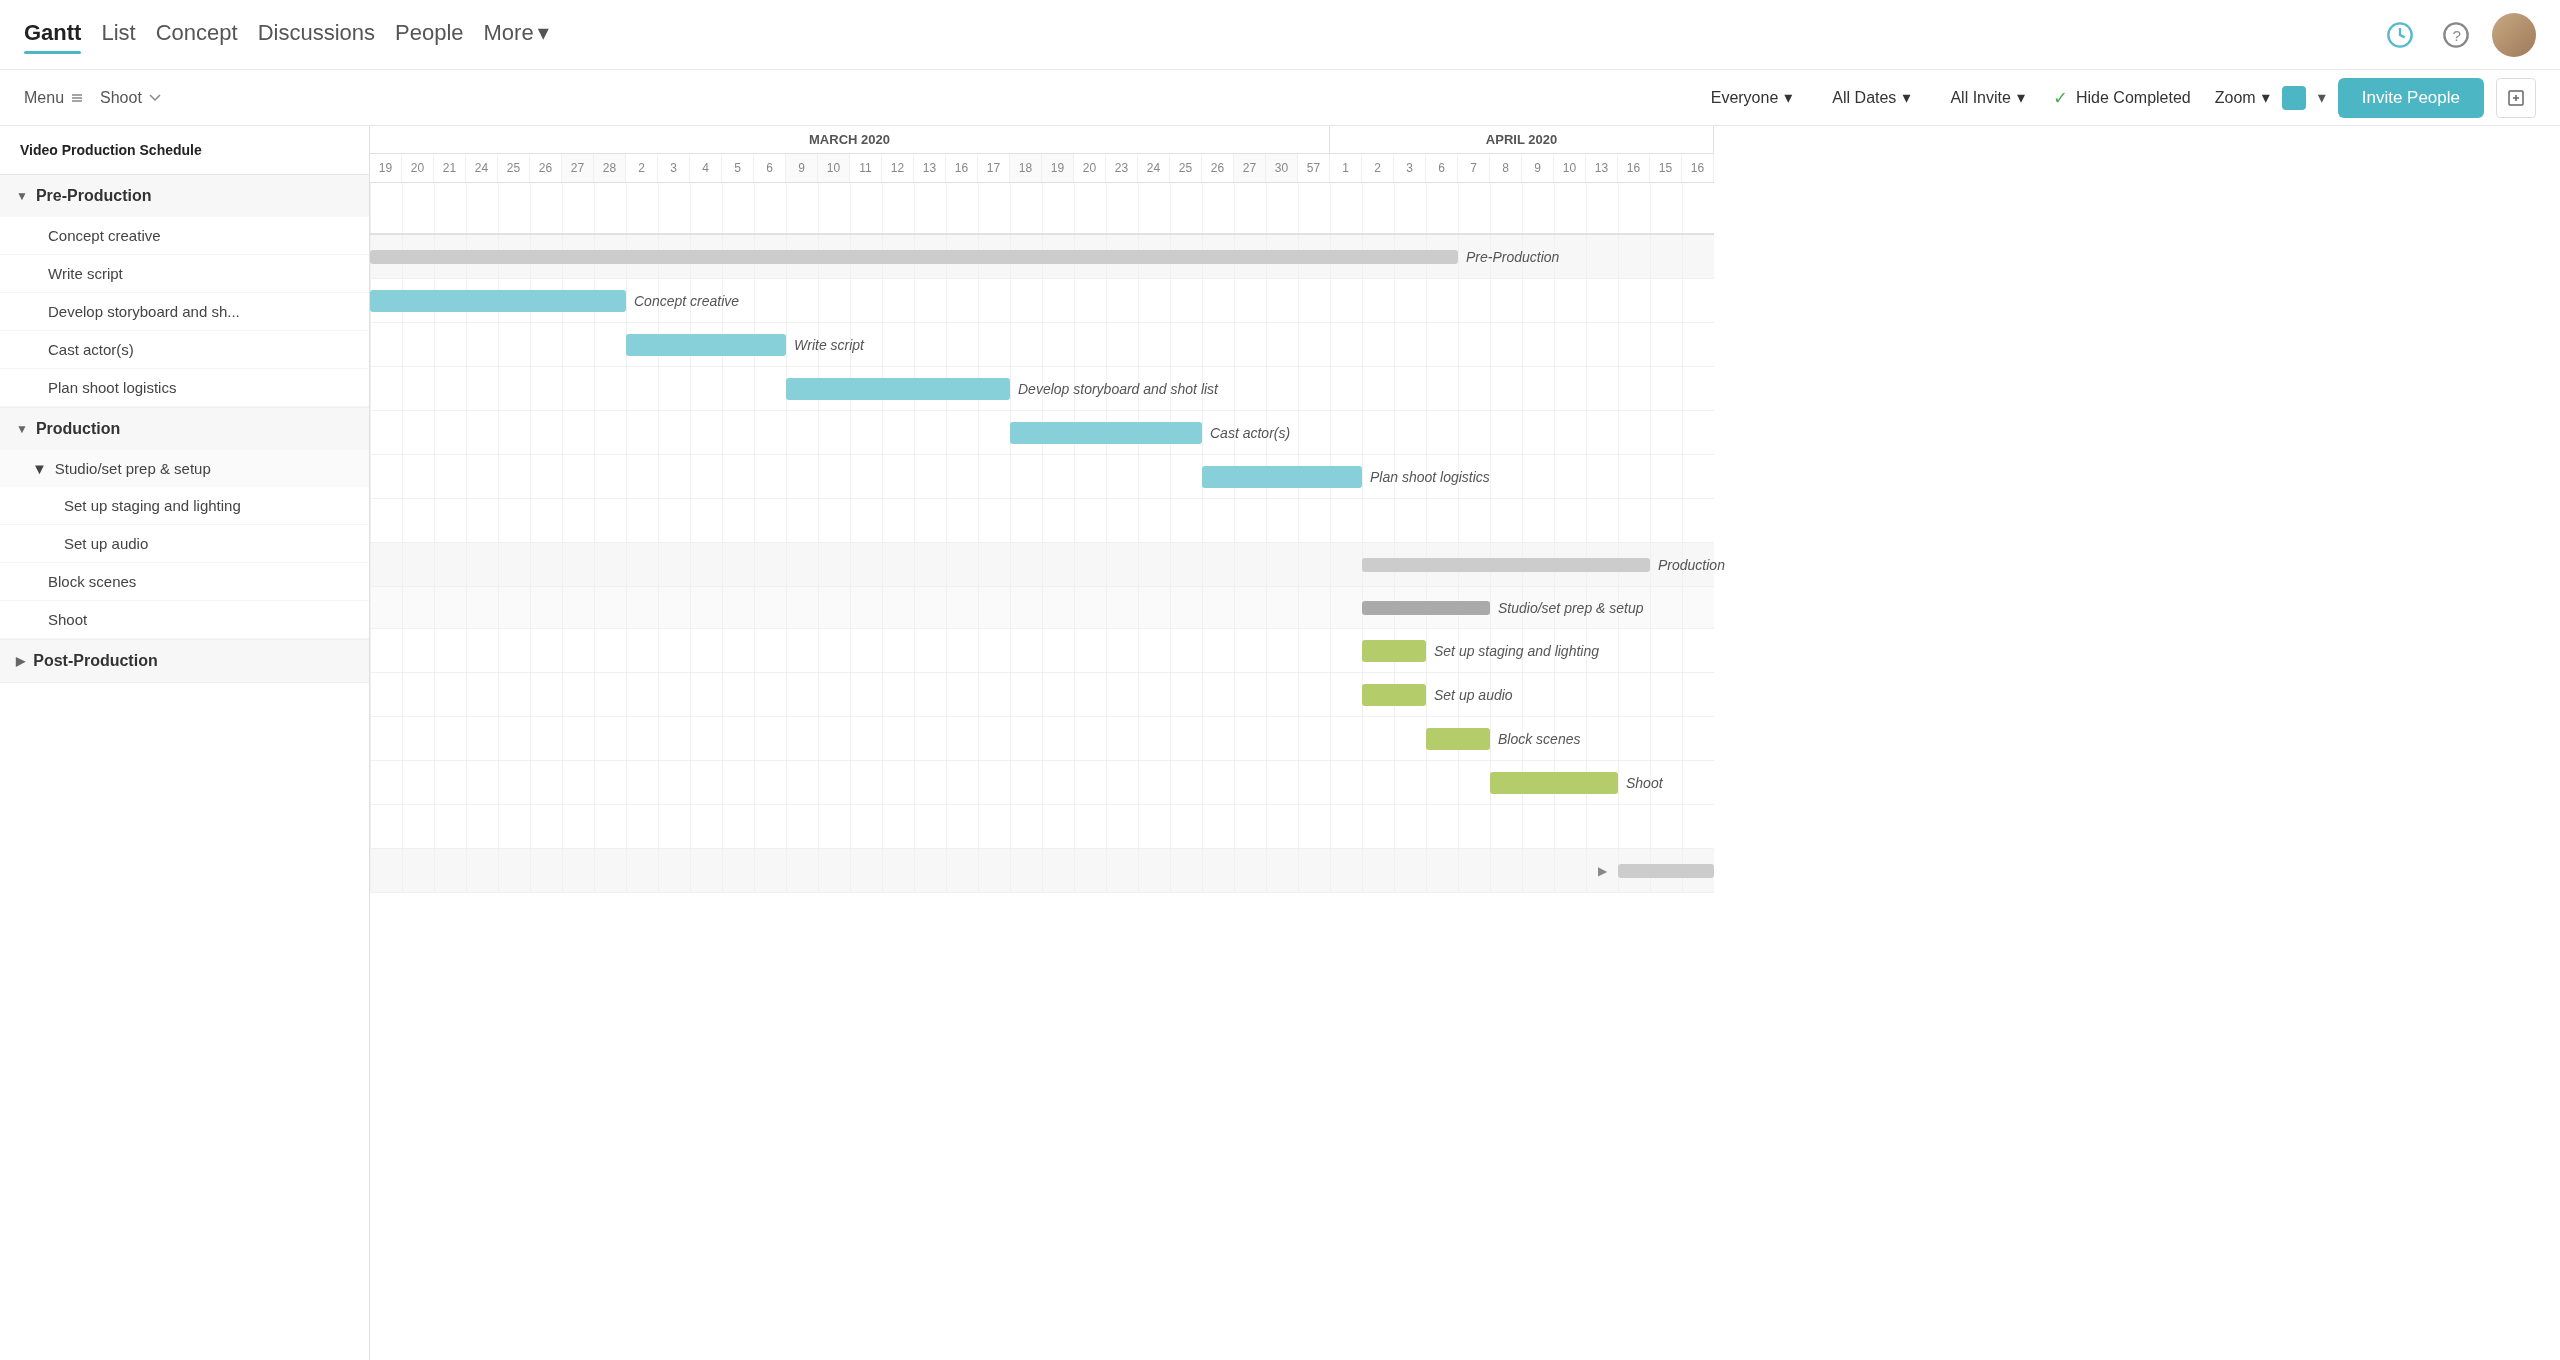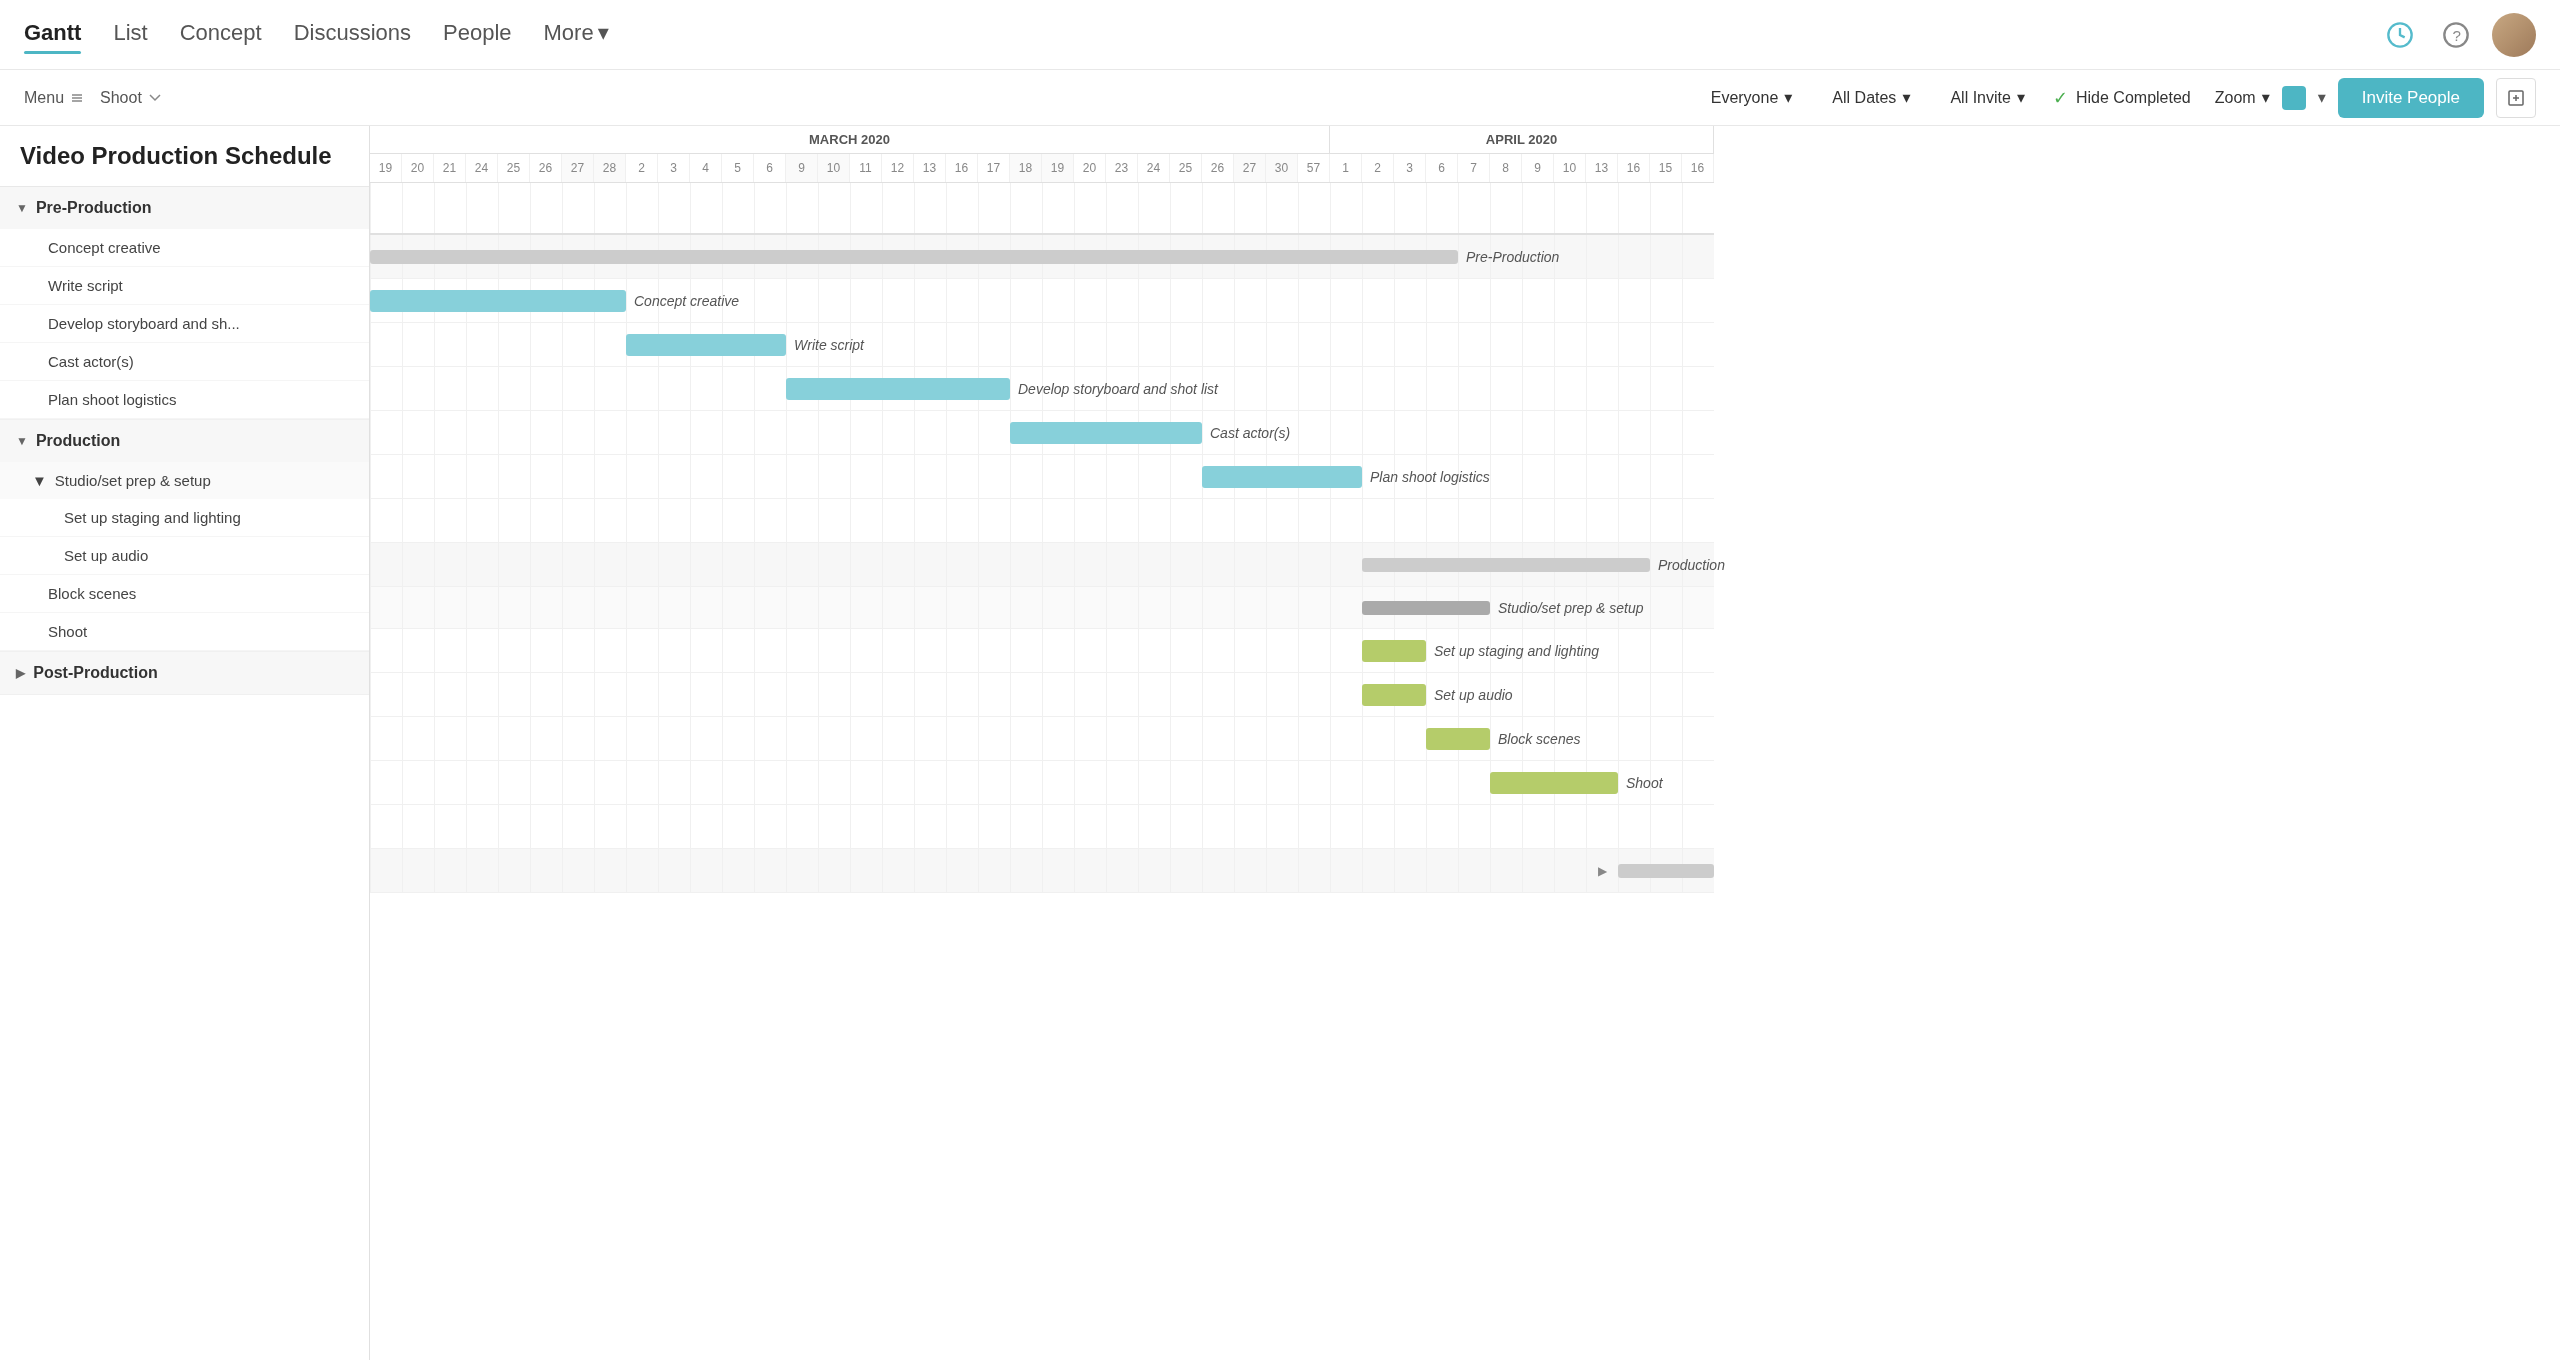--- a/index.html
+++ b/index.html
@@ -10,21 +10,21 @@
       display: flex;
       align-items: center;
       padding: 0 24px;
       height: 70px;
       border-bottom: 1px solid #e8e8e8;
       background: #fff;
     }
     .nav-tabs {
       display: flex;
       align-items: flex-end;
-      gap: 32px;
+      gap: 20px;
       flex: 1;
     }
     .nav-tab {
       font-size: 22px;
       color: #555;
       cursor: pointer;
       padding-bottom: 4px;
       position: relative;
       white-space: nowrap;
     }
@@ -174,21 +174,21 @@
       overflow-y: auto;
       background: #fff;
     }
 
     .project-title-row {
       padding: 16px 20px;
       background: #fff;
       border-bottom: 1px solid #e8e8e8;
     }
     .project-title {
-      font-size: 24px;
+      font-size: 14px;
       font-weight: 600;
       color: #222;
     }
 
     .task-group {
       border-bottom: 1px solid #f0f0f0;
     }
 
     .group-header {
       display: flex;

